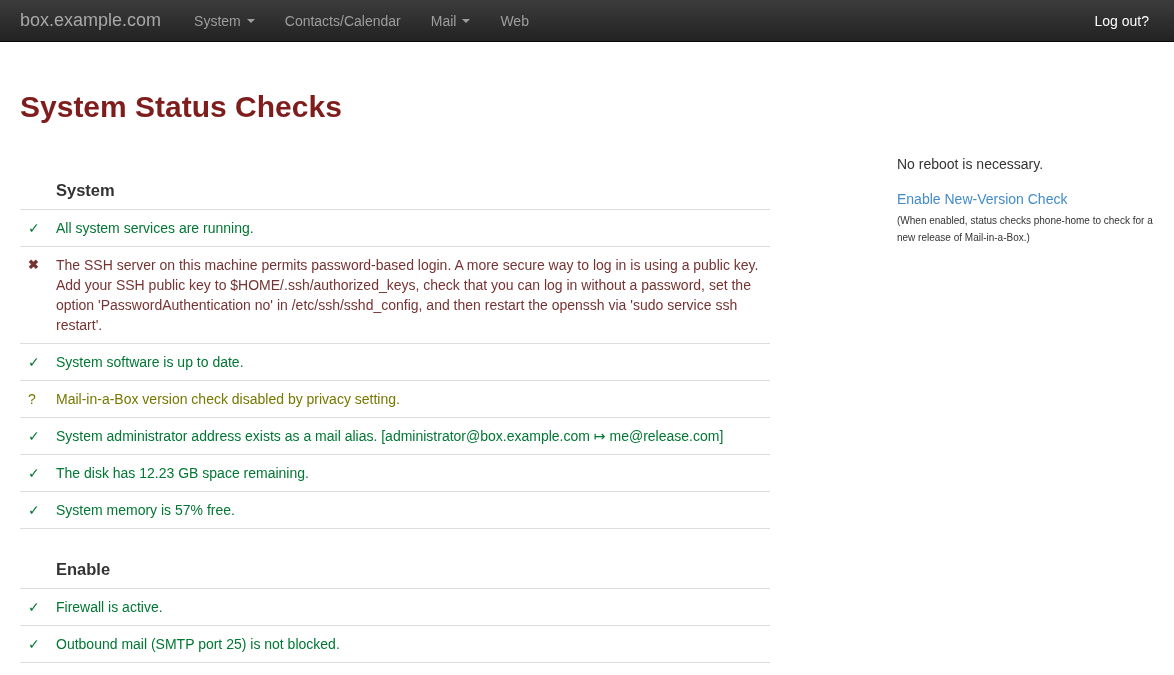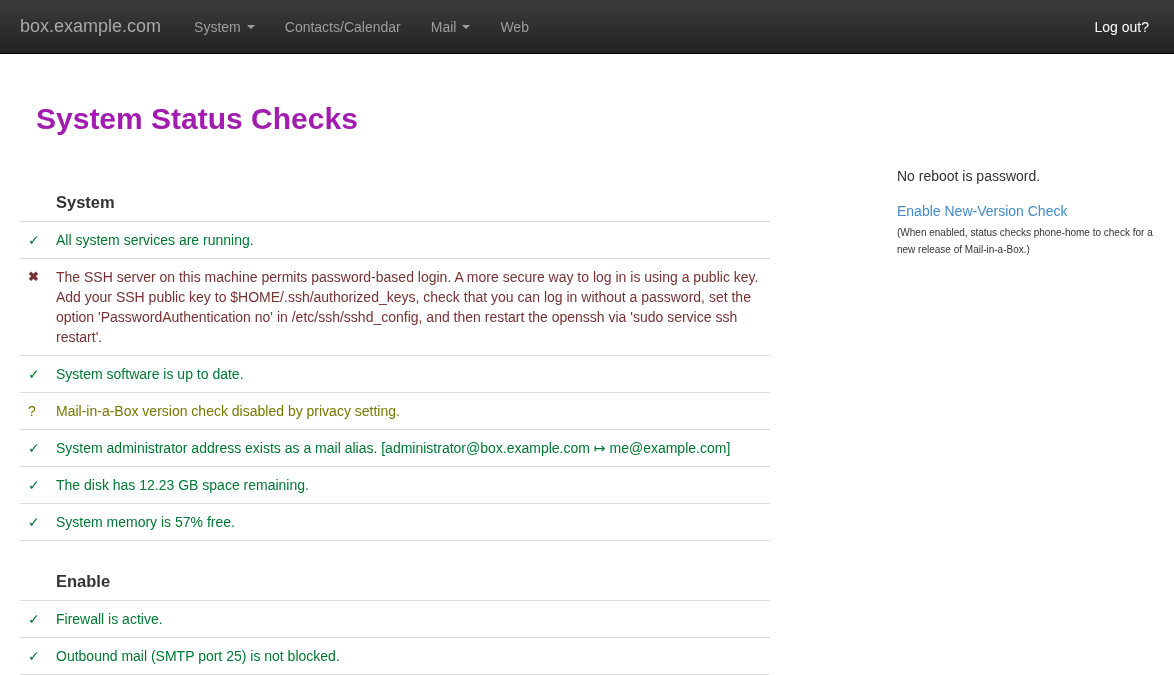--- a/index.html
+++ b/index.html
@@ -6,21 +6,21 @@
   html, body { width: 1174px; height: 675px; background: #fff; }
   body {
     font-family: "Liberation Sans", sans-serif;
     font-size: 14px;
     color: #333;
     overflow: hidden;
   }
 
   
   .navbar {
-    height: 54px;
+    height: 42px;
     background: linear-gradient(to bottom, #3c3c3c 0%, #222222 100%);
     border-bottom: 1px solid #080808;
     display: flex;
     align-items: stretch;
     padding: 0 20px;
   }
   .navbar-brand {
     color: #a8a8a8;
     font-size: 18px;
     display: flex;
@@ -58,23 +58,23 @@
   }
 
   
   .content { display: flex; padding-left: 20px; }
   .main-col { width: 750px; flex: 0 0 750px; }
   .side-col { width: 262px; margin-left: 127px; padding-top: 112px; }
 
   .page-title {
     font-size: 30px;
     font-weight: bold;
-    color: #a21caf;
+    color: #7f1d1d;
     line-height: 33px;
-    margin: 48px 0 27px 16px;
+    margin: 48px 0 27px 0;
   }
 
   
   .status-table { width: 750px; }
   .status-row { display: flex; border-bottom: 1px solid #ddd; }
   .status-row .icon-cell {
     flex: 0 0 36px;
     padding: 8px 0 8px 8px;
     line-height: 20px;
   }
@@ -165,21 +165,21 @@
         <div class="text-cell">System software is up to date.</div>
       </div>
 
       <div class="status-row status-warning">
         <div class="icon-cell">?</div>
         <div class="text-cell">Mail-in-a-Box version check disabled by privacy setting.</div>
       </div>
 
       <div class="status-row status-ok">
         <div class="icon-cell">✓</div>
-        <div class="text-cell">System administrator address exists as a mail alias. [administrator@box.example.com ↦ me@example.com]</div>
+        <div class="text-cell">System administrator address exists as a mail alias. [administrator@box.example.com ↦ me@release.com]</div>
       </div>
 
       <div class="status-row status-ok">
         <div class="icon-cell">✓</div>
         <div class="text-cell">The disk has 12.23 GB space remaining.</div>
       </div>
 
       <div class="status-row status-ok">
         <div class="icon-cell">✓</div>
         <div class="text-cell">System memory is 57% free.</div>
@@ -197,18 +197,18 @@
 
       <div class="status-row status-ok">
         <div class="icon-cell">✓</div>
         <div class="text-cell">Outbound mail (SMTP port 25) is not blocked.</div>
       </div>
 
     </div>
   </div>
 
   <div class="side-col">
-    <div class="reboot-status">No reboot is password.</div>
+    <div class="reboot-status">No reboot is necessary.</div>
     <a class="version-check-link">Enable New-Version Check</a>
     <div class="version-check-note">(When enabled, status checks phone-home to check for a new release of Mail-in-a-Box.)</div>
   </div>
 
 </div>
 
 </body></html>

